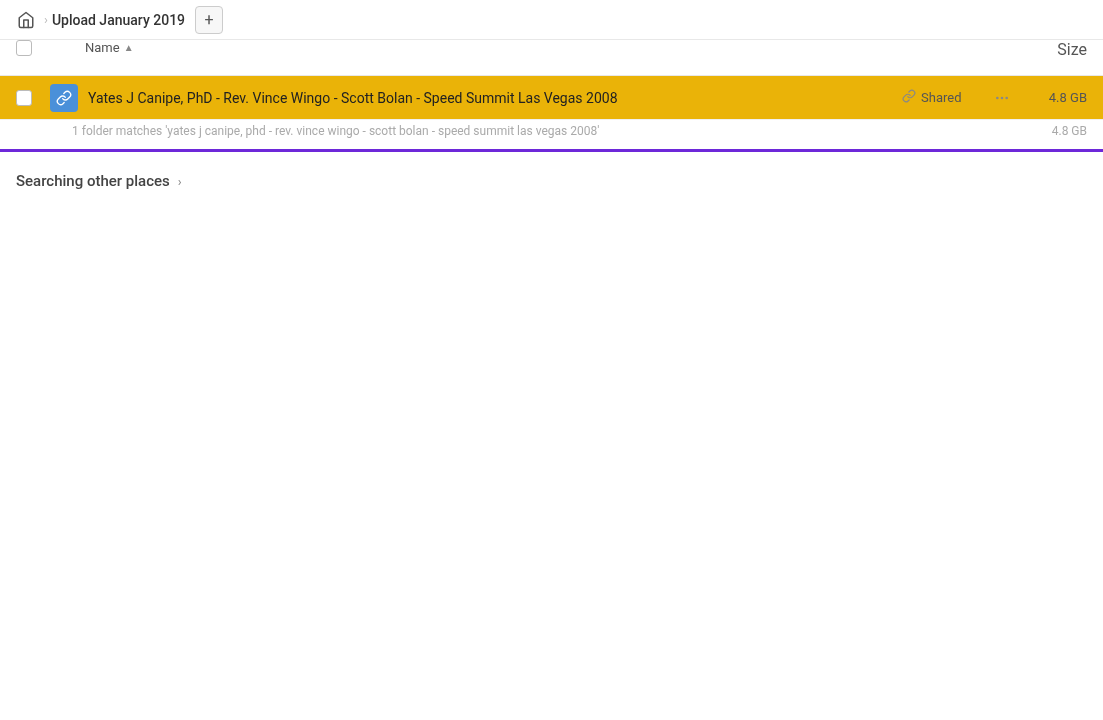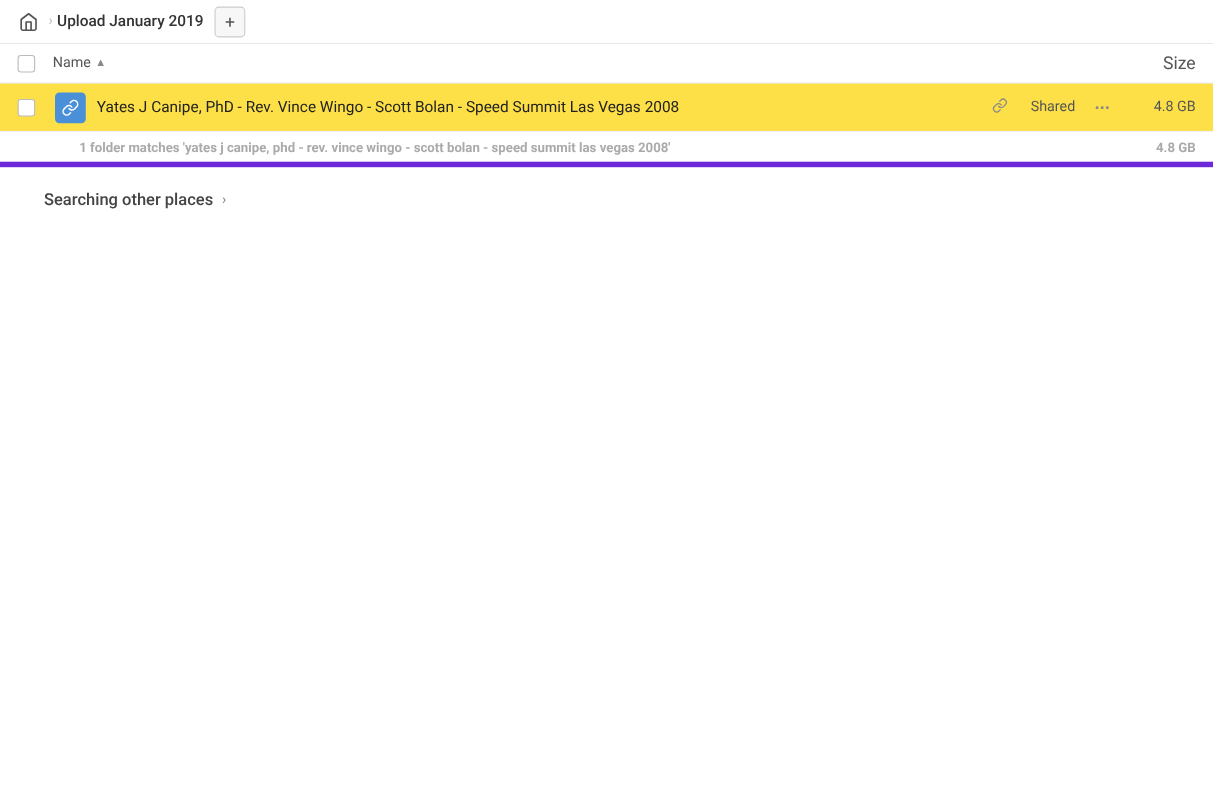--- a/index.html
+++ b/index.html
@@ -61,25 +61,26 @@
       justify-content: center;
       cursor: pointer;
       margin-left: 10px;
       font-size: 16px;
       color: #555;
     }
 
     
     .column-headers {
       display: flex;
-      align-items: center;
+      align-items: flex-start;
       padding: 0 16px;
       height: 36px;
       border-bottom: 1px solid #e8e8e8;
       background: #fff;
+      gap: 37px;
     }
 
     .checkbox-col {
       width: 32px;
       display: flex;
       align-items: center;
     }
 
     .name-col-header {
       flex: 1;
@@ -103,21 +104,21 @@
       color: #555;
     }
 
     
     .file-row {
       display: flex;
       align-items: center;
       padding: 0 16px;
       height: 44px;
       border-bottom: 1px solid #f0f0f0;
-      background: #fde047;
+      background: #eab308;
       cursor: pointer;
     }
 
     .file-checkbox {
       width: 32px;
       display: flex;
       align-items: center;
     }
 
     .file-icon {
@@ -146,21 +147,21 @@
       font-size: 14px;
       color: #222;
       white-space: nowrap;
       overflow: hidden;
       text-overflow: ellipsis;
     }
 
     .file-shared {
       display: flex;
       align-items: center;
-      gap: 21px;
+      gap: 5px;
       color: #555;
       font-size: 13px;
       margin-right: 8px;
       min-width: 80px;
     }
 
     .link-icon {
       font-size: 14px;
       color: #888;
     }
@@ -181,26 +182,25 @@
     .file-size {
       width: 65px;
       text-align: right;
       font-size: 13px;
       color: #555;
     }
 
     
     .sub-match-row {
       display: flex;
-      align-items: center;
+      align-items: flex-start;
       padding: 4px 16px 4px 72px;
       height: 32px;
-      border-bottom: 5px solid #6d28d9;
-      background: #fff;
-      font-weight: bold;
+      border-bottom: 3px solid #6d28d9;
+      background: #fff;
     }
 
     .sub-match-text {
       flex: 1;
       font-size: 12px;
       color: #aaa;
       white-space: nowrap;
       overflow: hidden;
       text-overflow: ellipsis;
     }
@@ -217,21 +217,20 @@
       padding: 20px 16px;
       display: flex;
       align-items: center;
       gap: 8px;
     }
 
     .searching-label {
       font-size: 15px;
       color: #444;
       font-weight: 500;
-      margin-left: 24px;
     }
 
     .searching-chevron {
       font-size: 13px;
       color: #888;
     }
 
     
     .checkbox {
       width: 16px;

